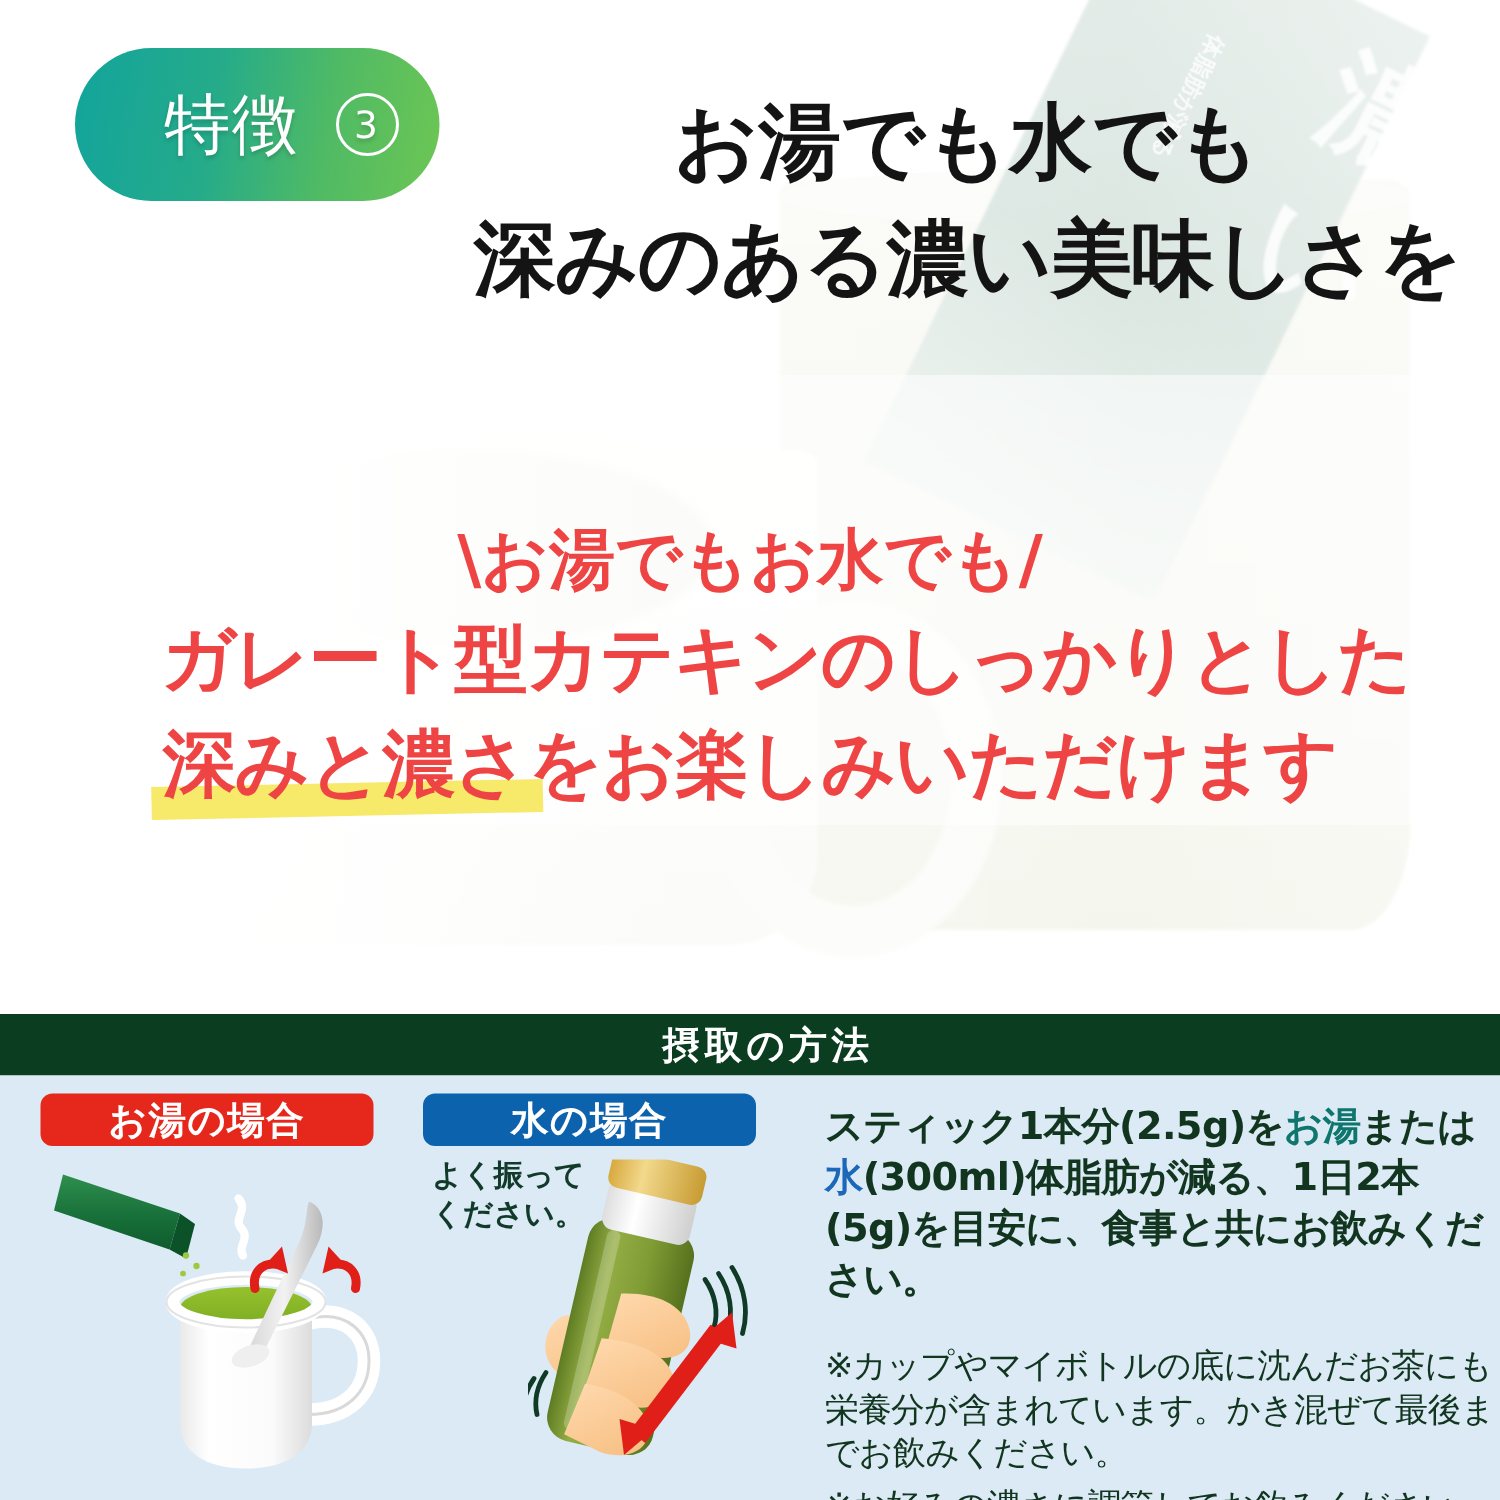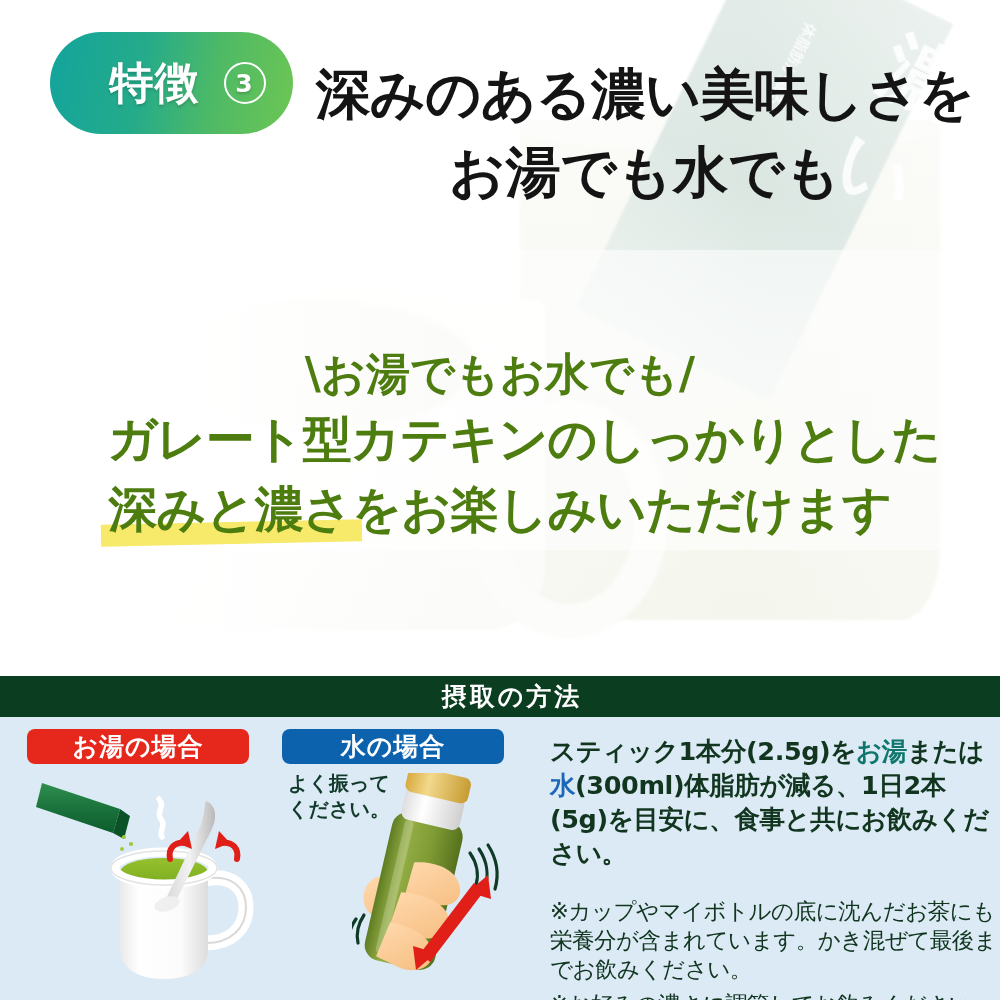--- a/index.html
+++ b/index.html
@@ -129,21 +129,21 @@
     width: 243px; height: 102px;
     border-radius: 52px;
     background: linear-gradient(100deg, #12a49c 0%, #25ab8a 38%, #4fba65 68%, #6dc653 100%);
     display: flex;
     align-items: center;
     justify-content: center;
   }
   #badge-label {
     color: #ffffff;
     font-size: 44px;
-    font-weight: 700;
+    font-weight: 400;
     letter-spacing: 1px;
     text-shadow: 0 2px 3px rgba(0,0,0,.18);
     display: flex;
     align-items: center;
     gap: 20px;
     margin-left: 32px;
   }
   .circled-num {
     display: inline-flex;
     align-items: center;
@@ -170,21 +170,21 @@
   }
   #headline .hl-line { display: block; white-space: nowrap; }
   #headline .hl2 { letter-spacing: -1px; }
 
   
   #center-block {
     position: absolute;
     left: 0; top: 345px;
     width: 1000px;
     text-align: center;
-    color: #4d7c0f;
+    color: #ef4444;
     font-weight: 700;
     line-height: 1.30;
   }
   .cb-line1 { font-size: 44px; display:block; letter-spacing: 0px; }
   .cb-line2 { font-size: 49px; display:block; margin-top: 6px; letter-spacing: -1px; padding-left: 48px; }
   .cb-line3 { font-size: 49px; display:block; margin-top: 6px; letter-spacing: -1px; position: relative; }
   .marker-wrap { position: relative; display: inline-block; }
   .marker-wrap .mk {
     position: absolute;
     left: -8px; bottom: -2px;
@@ -315,22 +315,22 @@
     </div>
 
     <div id="badge">
       <div id="badge-label">
         <span>特徴</span>
         <span class="circled-num">3</span>
       </div>
     </div>
 
     <div id="headline">
+      <span class="hl-line">お湯でも水でも</span>
       <span class="hl-line hl2">深みのある濃い美味しさを</span>
-      <span class="hl-line">お湯でも水でも</span>
     </div>
 
     <div id="center-block">
       <span class="cb-line1">\お湯でもお水でも/</span>
       <span class="cb-line2">ガレート型カテキンのしっかりとした</span>
       <span class="cb-line3"><span class="marker-wrap"><span class="mk"></span><span class="mk-txt">深みと濃さ</span></span><span>をお楽しみいただけます</span></span>
     </div>
 
   </div>
 

